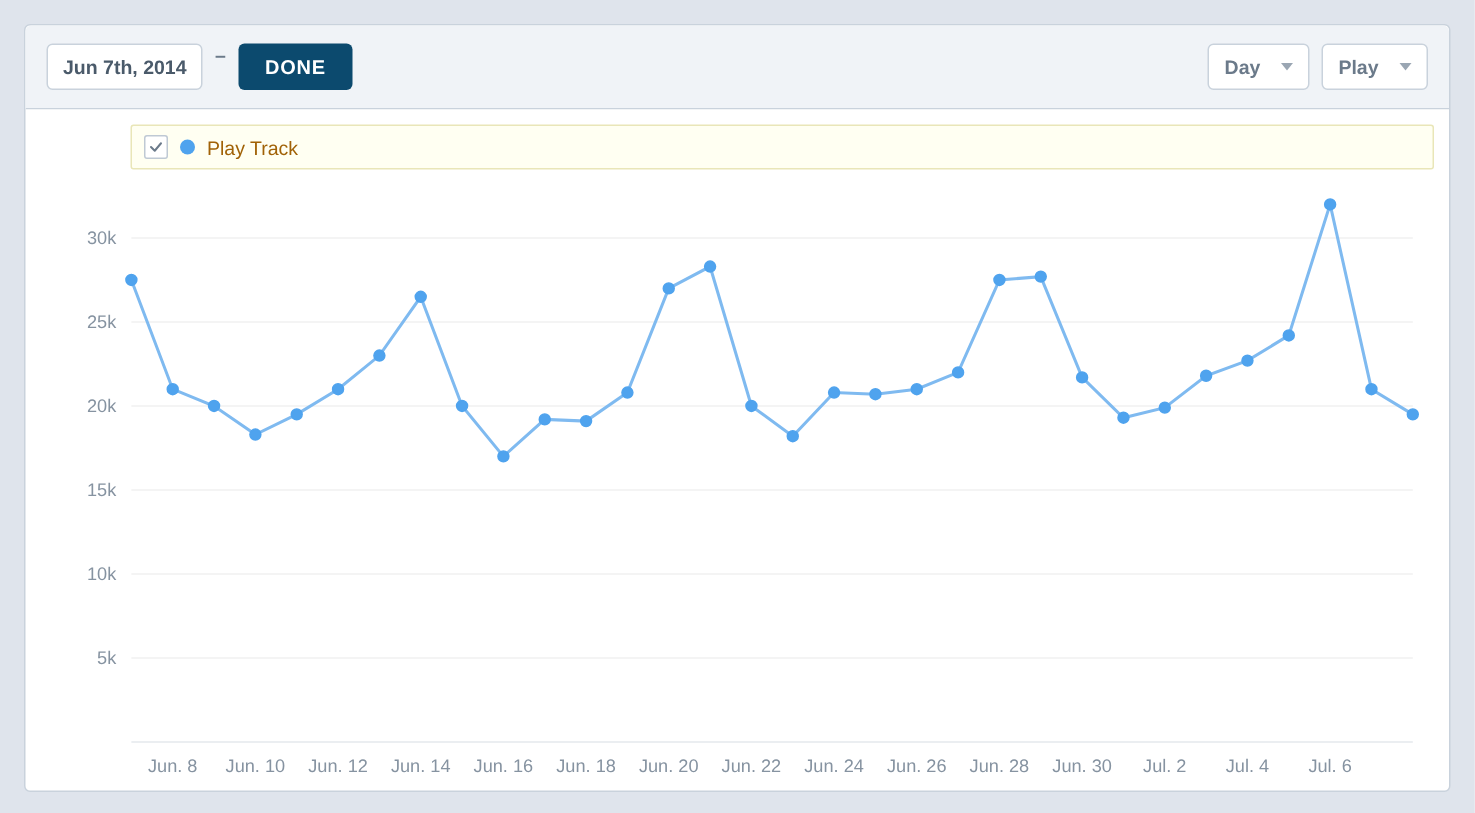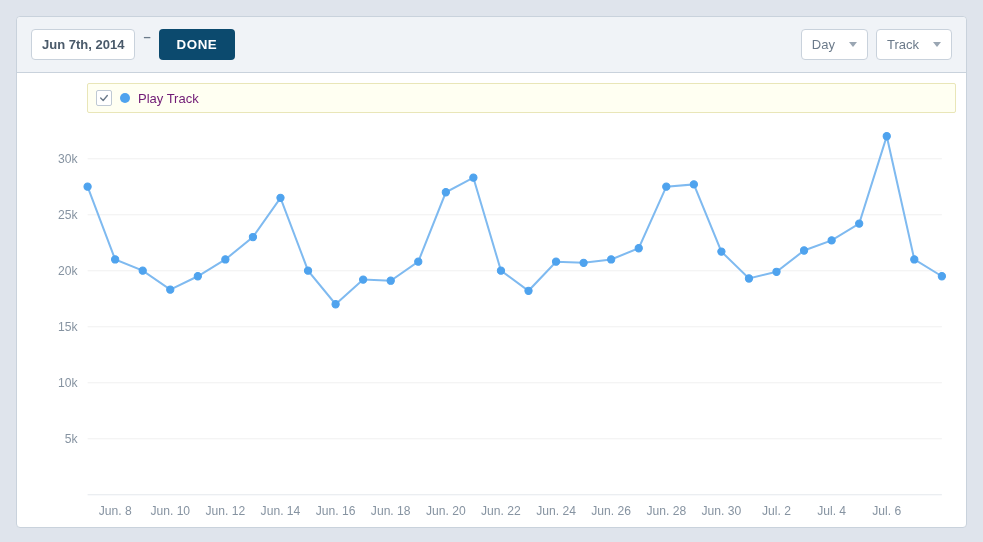--- a/index.html
+++ b/index.html
@@ -4,28 +4,28 @@
 <style>
   html,body{margin:0;padding:0;font-family:-apple-system,BlinkMacSystemFont,"Segoe UI",Helvetica,Arial,sans-serif;background:#dfe4ec;color:#4a5a6a;font-size:13px;}
   .page{box-sizing:border-box;width:983px;height:542px;padding:16px;}
   .panel{background:#fff;border:1px solid #c9d2dc;border-radius:4px;height:100%;display:flex;flex-direction:column;}
   .toolbar{background:#f0f3f7;border-bottom:1px solid #c9d2dc;border-radius:4px 4px 0 0;padding:12px 14px;display:flex;align-items:flex-start;gap:8px;}
   .picker{background:#fff;border:1px solid #c9d2dc;border-radius:4px;padding:7px 10px;font-weight:600;color:#4a5a6a;cursor:pointer;white-space:nowrap;}
   .dash{color:#6b7a8a;font-weight:600;}
   .done-btn{background:#0c4a6e;color:#fff;border:none;border-radius:4px;padding:8px 18px;font-weight:700;letter-spacing:.04em;cursor:pointer;}
   .spacer{flex:1;}
   .sel{background:#fff;border:1px solid #c9d2dc;border-radius:4px;padding:7px 10px;display:flex;align-items:center;gap:14px;color:#6b7a8a;cursor:pointer;}
-  .sel .lbl{font-weight:400;}
+  .sel .lbl{font-weight:700;}
   .caret{width:0;height:0;border-left:4px solid transparent;border-right:4px solid transparent;border-top:5px solid #9aa6b3;}
   .chart-wrap{flex:1;padding:10px 10px 16px 10px;display:flex;flex-direction:column;}
   .legend{background:#fffff2;border:1px solid #e9e6b8;border-radius:2px;padding:6px 8px;margin:0 0 6px 60px;display:flex;align-items:center;gap:8px;}
   .chk{width:14px;height:14px;border:1px solid #bfc9d4;border-radius:2px;display:inline-flex;align-items:center;justify-content:center;background:#fff;}
   .chk svg{width:10px;height:10px;}
   .swatch{width:10px;height:10px;border-radius:50%;background:#4fa3ee;display:inline-block;}
-  .legend .txt{color:#701a75;font-weight:500;}
+  .legend .txt{color:#a16207;font-weight:500;}
   .plot{flex:1;position:relative;}
   .plot svg{width:100%;height:100%;display:block;}
   .ytick text{fill:#8693a1;font-size:12px;}
   .xtick text{fill:#8693a1;font-size:12px;}
   .gridline{stroke:#f0f0f0;stroke-width:1;}
   .series{fill:none;stroke:#7fbaf0;stroke-width:2;}
   .pt{fill:#4fa3ee;stroke:#4fa3ee;}
   .axis-line{stroke:#e4e8ed;stroke-width:1;}
 </style>
 </head>
@@ -35,21 +35,21 @@
     <div class="toolbar">
       <div class="picker">Jun 7th, 2014</div>
       <span class="dash">–</span>
       <button class="done-btn">DONE</button>
       <div class="spacer"></div>
       <div class="sel">
         <span class="lbl">Day</span>
         <span class="caret"></span>
       </div>
       <div class="sel">
-        <span class="lbl">Track</span>
+        <span class="lbl">Play</span>
         <span class="caret"></span>
       </div>
     </div>
     <div class="chart-wrap">
       <div class="legend">
         <span class="chk">
           <svg viewBox="0 0 12 12">
               <path d="M2 6 L5 9 L10 3" fill="none" stroke="#6b7a8a" stroke-width="1.6" stroke-linecap="round" stroke-linejoin="round"></path>
             </svg>
         </span>

